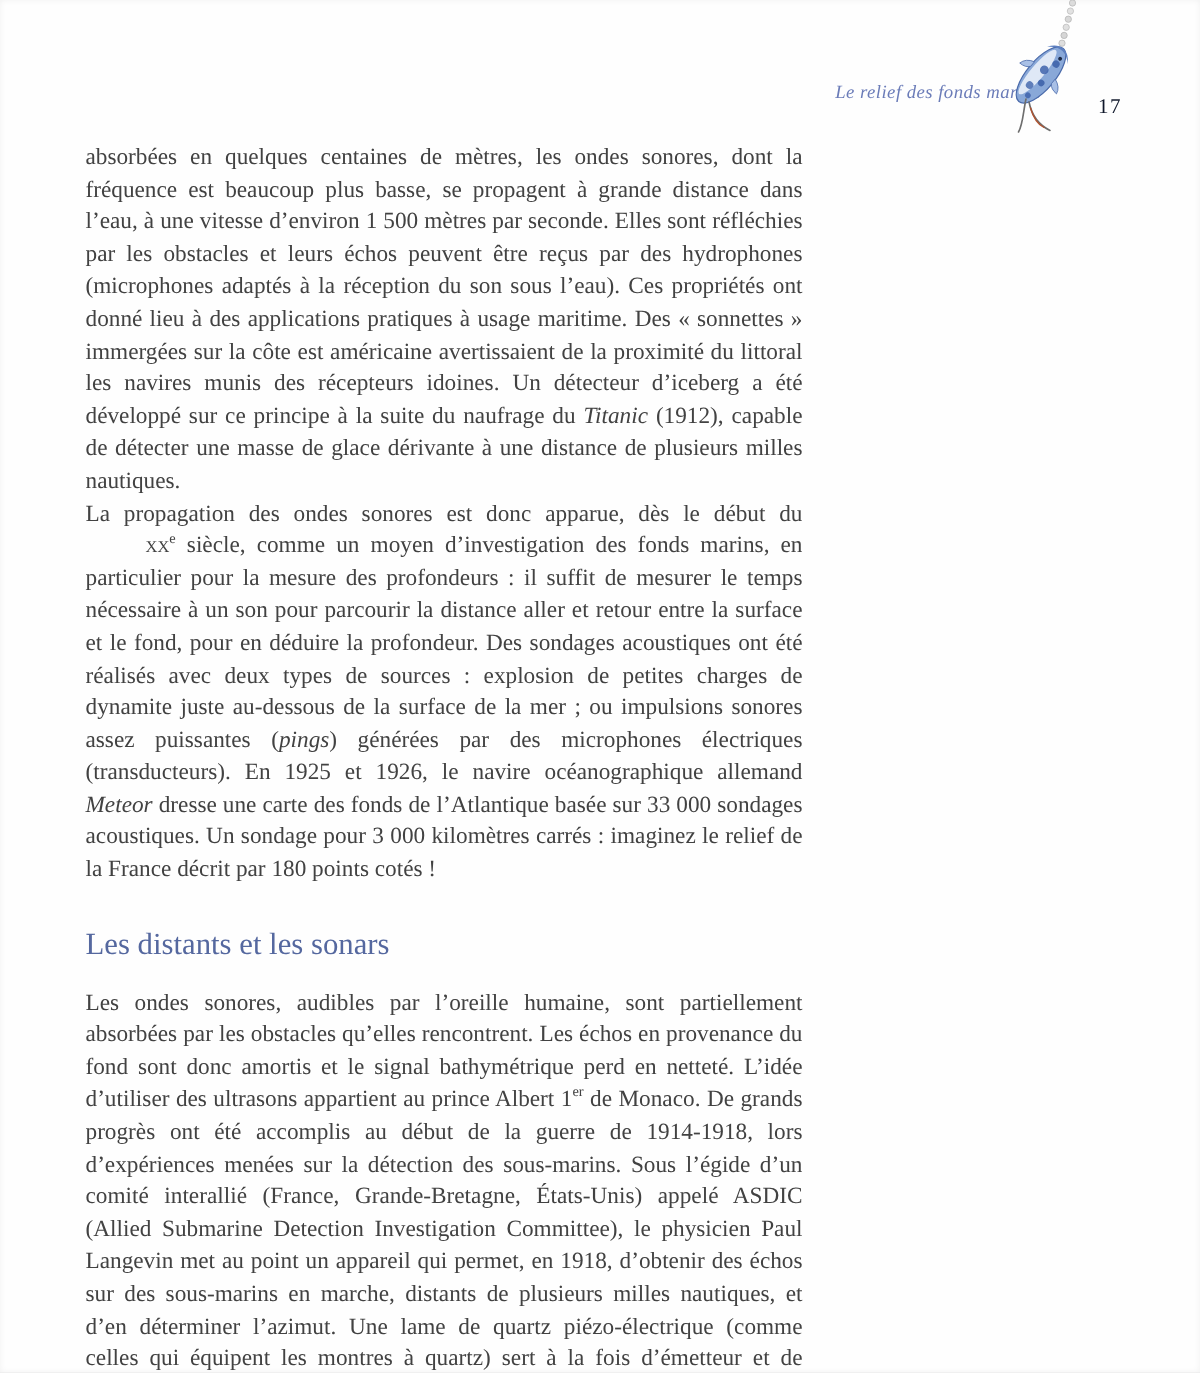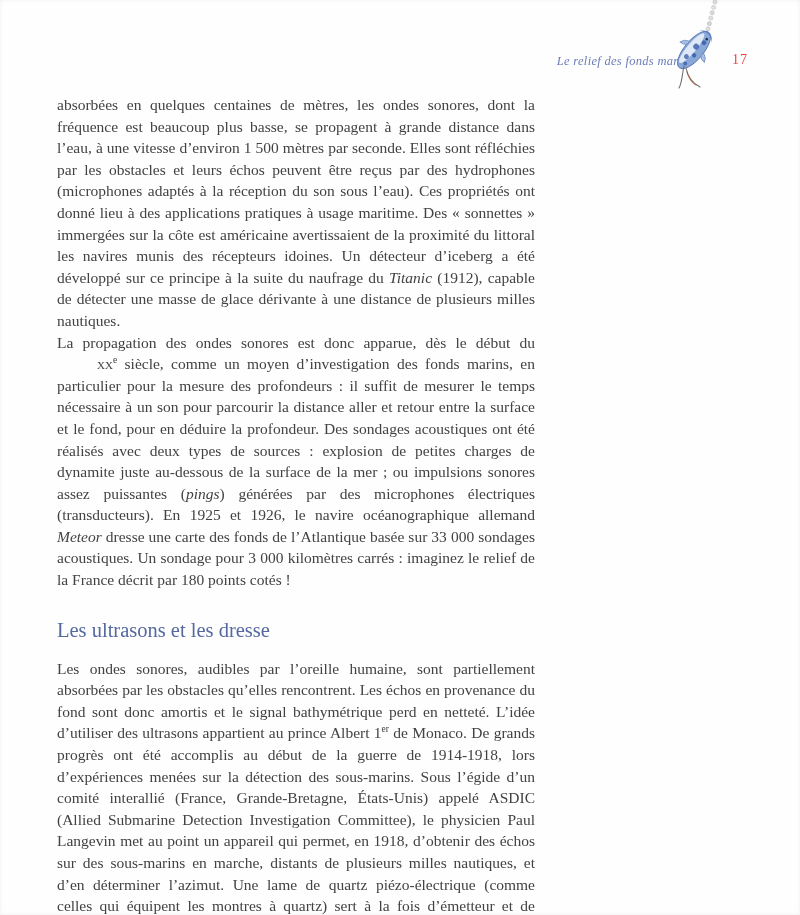--- a/index.html
+++ b/index.html
@@ -14,24 +14,24 @@
   }
   
   .running-title{
     position:absolute;top:54px;right:106px;
     font-style:italic;
     font-size:12.5px;
     letter-spacing:.3px;
     color:#6b7cb8;
   }
   .page-number{
-    position:absolute;top:52px;right:52px;
+    position:absolute;top:64px;right:52px;
     font-size:14px;
     letter-spacing:1px;
-    color:#ef4444;
+    color:#0f172a;
   }
   .ornament{
     position:absolute;top:0;left:670px;
     width:72px;height:95px;
   }
   
   .body-col{
     position:absolute;left:57px;top:94px;width:478px;
     color:#424242;
     font-size:15.5px;
@@ -88,17 +88,17 @@
     <g fill="none" stroke-linecap="round">
       <path d="M14,66 C12,75 12,83 9,88" stroke="#6e6e6e" stroke-width="1.1"></path>
       <path d="M16,68 C18,78 24,84 30,87" stroke="#6e6e6e" stroke-width="1.1"></path>
       <path d="M17,72 C19,79 22,83 26,85" stroke="#b0522f" stroke-width="0.9"></path>
     </g>
   </svg>
 
   <main class="body-col">
       <p>absorbées en quelques centaines de mètres, les ondes sonores, dont la fréquence est beaucoup plus basse, se propagent à grande distance dans l’eau, à une vitesse d’environ 1&nbsp;500 mètres par seconde. Elles sont réfléchies par les obstacles et leurs échos peuvent être reçus par des hydrophones (microphones adaptés à la réception du son sous l’eau). Ces propriétés ont donné lieu à des applications pratiques à usage maritime. Des «&nbsp;sonnettes&nbsp;» immergées sur la côte est américaine avertissaient de la proximité du littoral les navires munis des récepteurs idoines. Un détecteur d’iceberg a été développé sur ce principe à la suite du naufrage du <span class="i">Titanic</span> (1912), capable de détecter une masse de glace dérivante à une distance de plusieurs milles nautiques.</p>
       <p>La propagation des ondes sonores est donc apparue, dès le début du <span class="sc">xx</span><span class="sup">e</span> siècle, comme un moyen d’investigation des fonds marins, en particulier pour la mesure des profondeurs&nbsp;: il suffit de mesurer le temps nécessaire à un son pour parcourir la distance aller et retour entre la surface et le fond, pour en déduire la profondeur. Des sondages acoustiques ont été réalisés avec deux types de sources&nbsp;: explosion de petites charges de dynamite juste au-dessous de la surface de la mer&nbsp;; ou impulsions sonores assez puissantes (<span class="i">pings</span>) générées par des microphones électriques (transducteurs). En 1925 et 1926, le navire océanographique allemand <span class="i">Meteor</span> dresse une carte des fonds de l’Atlantique basée sur 33&nbsp;000 sondages acoustiques. Un sondage pour 3&nbsp;000 kilomètres carrés&nbsp;: imaginez le relief de la France décrit par 180 points cotés&nbsp;!</p>
-      <h2>Les ultrasons et les dresse</h2>
+      <h2>Les distants et les sonars</h2>
       <p>Les ondes sonores, audibles par l’oreille humaine, sont partiellement absorbées par les obstacles qu’elles rencontrent. Les échos en provenance du fond sont donc amortis et le signal bathymétrique perd en netteté. L’idée d’utiliser des ultrasons appartient au prince Albert 1<span class="sup">er</span> de Monaco. De grands progrès ont été accomplis au début de la guerre de 1914-1918, lors d’expériences menées sur la détection des sous-marins. Sous l’égide d’un comité interallié (France, Grande-Bretagne, États-Unis) appelé ASDIC (Allied Submarine Detection Investigation Committee), le physicien Paul Langevin met au point un appareil qui permet, en 1918, d’obtenir des échos sur des sous-marins en marche, distants de plusieurs milles nautiques, et d’en déterminer l’azimut. Une lame de quartz piézo-électrique (comme celles qui équipent les montres à quartz) sert à la fois d’émetteur et de récepteur. Excitée par un courant électrique, elle émet un faisceau étroit d’ondes ultrasonores. L’écho en provenance de la cible entraîne en retour la vibration de cette lame, générant un courant électrique qui est enregistré sous la forme d’un signal. La paix revenue, ces travaux ont été poursuivis en secret par les états-majors et «&nbsp;l’asdic&nbsp;», muni d’un système Doppler qui analyse</p>
     </main>
 
 </div>
 
 </body></html>

